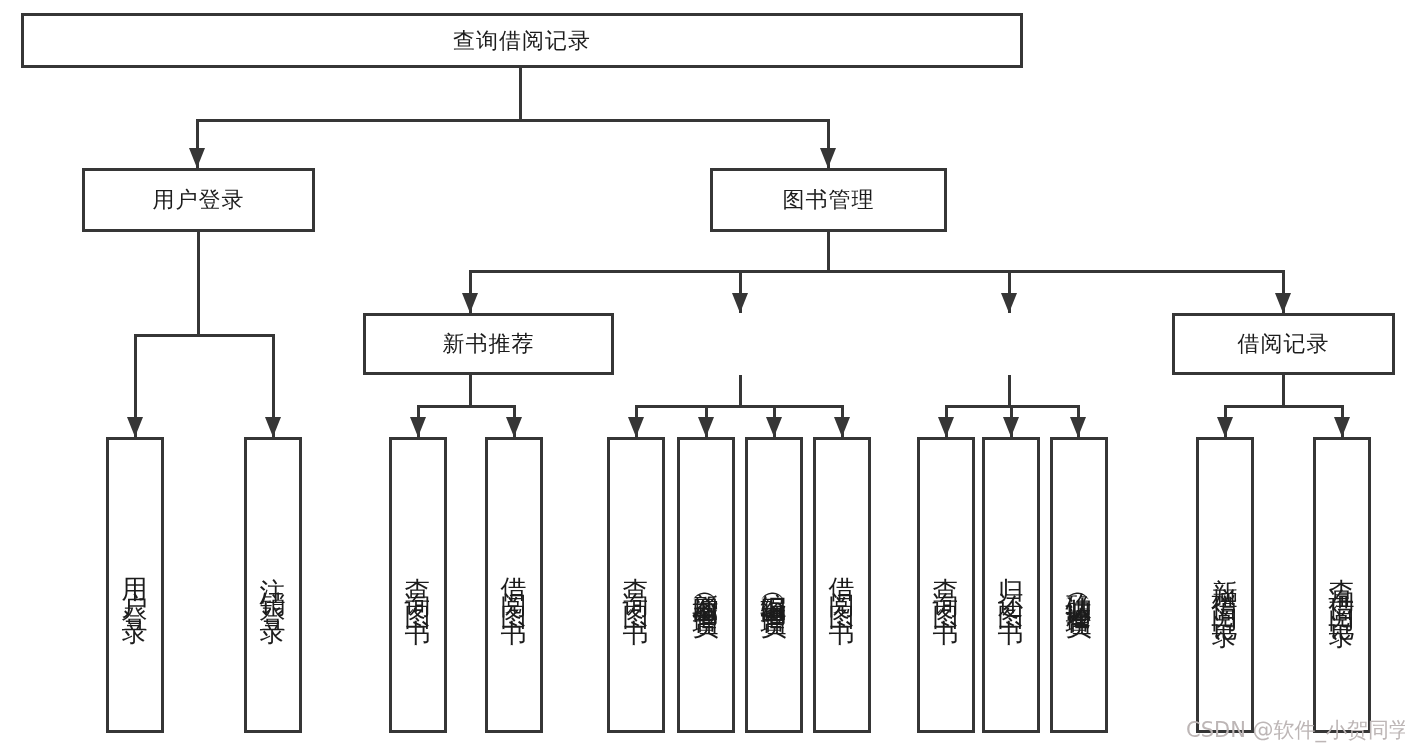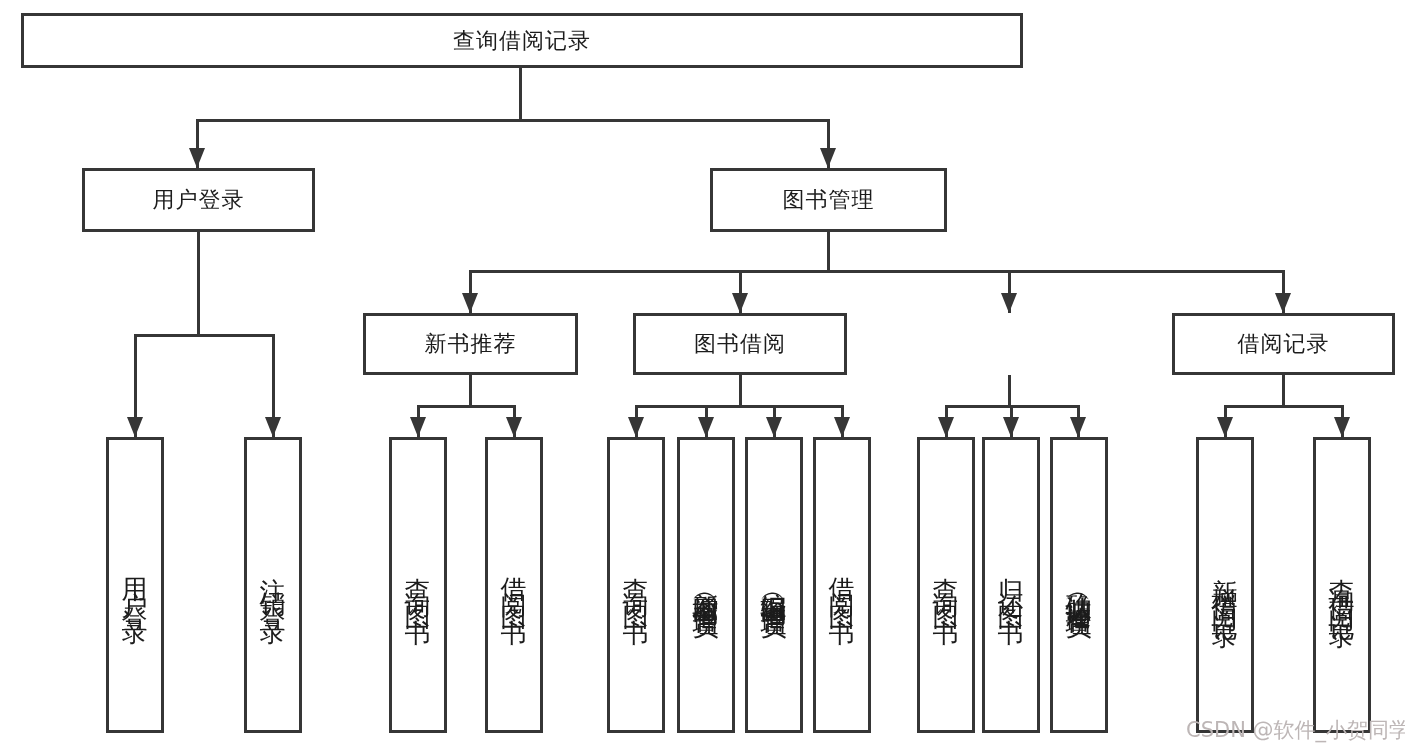--- a/index.html
+++ b/index.html
@@ -127,25 +127,22 @@
     <span class="hlabel">查询借阅记录</span>
   </div>
 
   <div class="node" style="left:82px;top:168px;width:233px;height:64px;">
     <span class="hlabel">用户登录</span>
   </div>
   <div class="node" style="left:710px;top:168px;width:237px;height:64px;">
     <span class="hlabel">图书管理</span>
   </div>
 
-  <div class="node" style="left:363px;top:313px;width:215px;height:62px;">
+  <div class="node" style="left:363px;top:313px;width:251px;height:62px;">
     <span class="hlabel">新书推荐</span>
-  </div>
-  <div class="node" style="left:633px;top:313px;width:214px;height:62px;">
-    <span class="hlabel">图书借阅</span>
   </div>
   <div class="node" style="left:1172px;top:313px;width:223px;height:62px;">
     <span class="hlabel">借阅记录</span>
   </div>
 
   <div class="node vnode v4" style="left:106px;top:437px;width:58px;height:296px;">
     <span>用户登录</span>
   </div>
   <div class="node vnode v4" style="left:244px;top:437px;width:58px;height:296px;">
     <span>注销登录</span>

